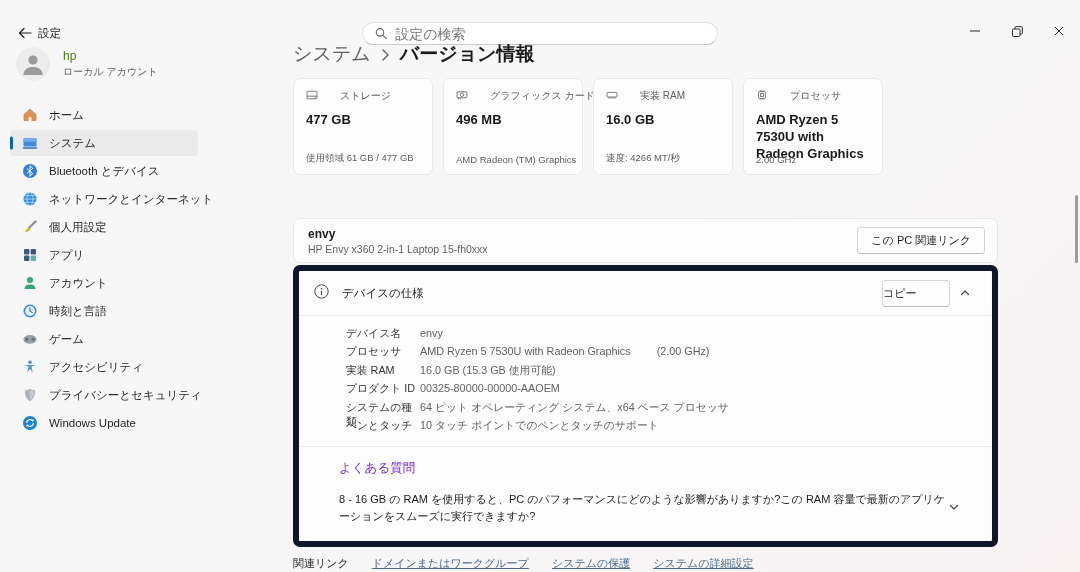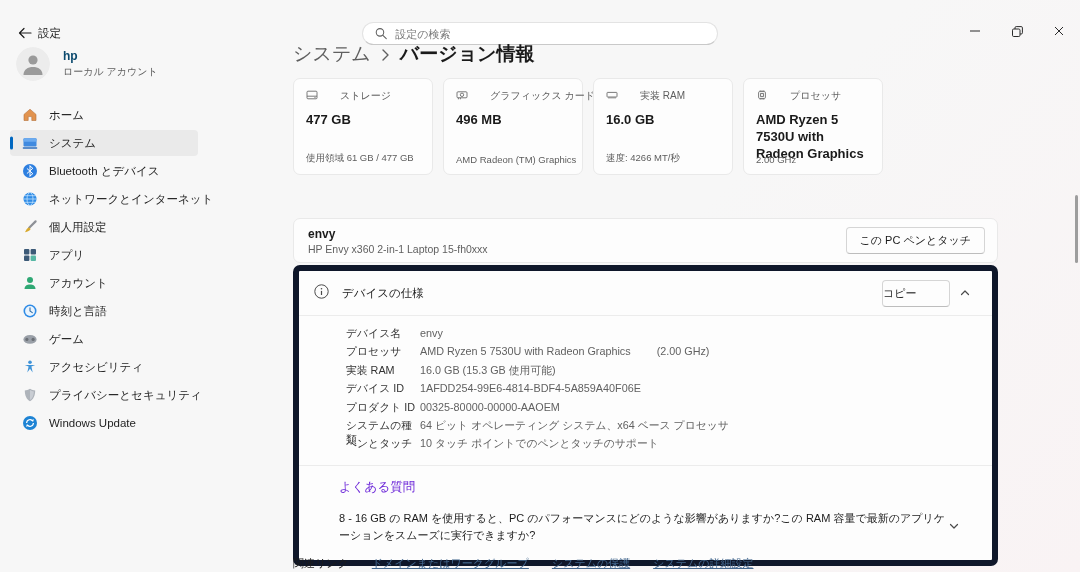--- a/index.html
+++ b/index.html
@@ -9,29 +9,29 @@
     background:linear-gradient(135deg,#f7f7f7 55%,#f9f3f4 100%);
     color:#1b1b1b; position:relative;
   }
   
   .titlebar { position:absolute; top:16px; left:0; right:0; height:32px; }
   .back-btn { position:absolute; left:14px; top:9px; width:22px; height:16px; display:flex; align-items:center; justify-content:center; cursor:pointer; }
   .app-title { position:absolute; left:38px; top:10px; font-size:11.5px; color:#1b1b1b; }
   .search-box { position:absolute; left:362px; top:6px; width:356px; height:23px;
     background:#ffffff; border:1px solid #e3e3e3; border-bottom-color:#c9c9c9;
     border-radius:12px; display:flex; align-items:center; gap:8px; padding:0 12px; }
-  .search-box input { border:none; outline:none; background:transparent; font-size:11px; color:#333; width:100%; font-family:inherit; }
+  .search-box input { border:none; outline:none; background:transparent; font-size:14px; color:#333; width:100%; font-family:inherit; }
   .search-box input::placeholder { color:#767676; }
   .win-controls { position:absolute; right:0; top:0; display:flex; height:30px; }
   .win-btn { width:42px; height:30px; display:flex; align-items:center; justify-content:center; cursor:pointer; }
   
   .sidebar { position:absolute; top:32px; left:0; width:208px; bottom:0; }
   .user-block { display:flex; align-items:center; gap:13px; margin:14px 0 0 16px; height:36px; }
   .user-avatar { width:34px; height:34px; border-radius:50%; overflow:hidden; flex:0 0 auto; }
-  .user-name { font-size:12px; font-weight:bold; color:#0c4a6e; line-height:1.2; }
+  .user-name { font-size:12px; font-weight:normal; color:#4d7c0f; line-height:1.2; }
   .user-type { font-size:10px; color:#5f5f5f; margin-top:2px; }
   .nav { margin-top:20px; }
   .nav-item { position:relative; height:26px; margin:0 10px 2px 10px; border-radius:4px;
     display:flex; align-items:center; padding-left:12px; gap:11px; cursor:pointer; }
   .nav-item.selected { background:#eaeaea; }
   .accent-bar { position:absolute; left:0; top:50%; transform:translateY(-50%);
     width:3px; height:13px; border-radius:2px; background:#0067c0; }
   .nav-icon { width:16px; height:16px; display:flex; align-items:center; justify-content:center; flex:0 0 auto; }
   .nav-label { font-size:11.5px; color:#1f1f1f; white-space:nowrap; }
   
@@ -312,21 +312,21 @@
       <div class="card-value">AMD Ryzen 5 7530U with Radeon Graphics</div>
       <div class="card-caption">2.00 GHz</div>
     </div>
   </div>
 
   <div class="device-panel">
     <div>
       <div class="device-name">envy</div>
       <div class="device-model">HP Envy x360 2-in-1 Laptop 15-fh0xxx</div>
     </div>
-    <button class="btn rename-btn">この PC ペンとタッチ</button>
+    <button class="btn rename-btn">この PC 関連リンク</button>
   </div>
 
   <div class="specs-panel">
     <div class="specs-header">
       <span><svg width="15" height="15" viewBox="0 0 15 15">
             <circle cx="7.5" cy="7.5" r="6.7" fill="none" stroke="#4a4a4a" stroke-width="1"></circle>
             <path d="M7.5 6.9 V11" stroke="#4a4a4a" stroke-width="1.2"></path>
             <circle cx="7.5" cy="4.7" r="0.8" fill="#4a4a4a"></circle>
           </svg></span>
       <span class="specs-title">デバイスの仕様</span>
@@ -346,24 +346,20 @@
       <div class="spec-row">
         <span class="spec-label">プロセッサ</span>
         <span class="spec-value">AMD Ryzen 5 7530U with Radeon Graphics</span>
         <span class="spec-extra">(2.00 GHz)</span>
       </div>
       <div class="spec-row">
         <span class="spec-label">実装 RAM</span>
         <span class="spec-value">16.0 GB (15.3 GB 使用可能)</span>
       </div>
       <div class="spec-row">
-        <span class="spec-label">デバイス ID</span>
-        <span class="spec-value">1AFDD254-99E6-4814-BDF4-5A859A40F06E</span>
-      </div>
-      <div class="spec-row">
         <span class="spec-label">プロダクト ID</span>
         <span class="spec-value">00325-80000-00000-AAOEM</span>
       </div>
       <div class="spec-row">
         <span class="spec-label">システムの種類</span>
         <span class="spec-value">64 ビット オペレーティング システム、x64 ベース プロセッサ</span>
       </div>
       <div class="spec-row">
         <span class="spec-label">ペンとタッチ</span>
         <span class="spec-value">10 タッチ ポイントでのペンとタッチのサポート</span>

